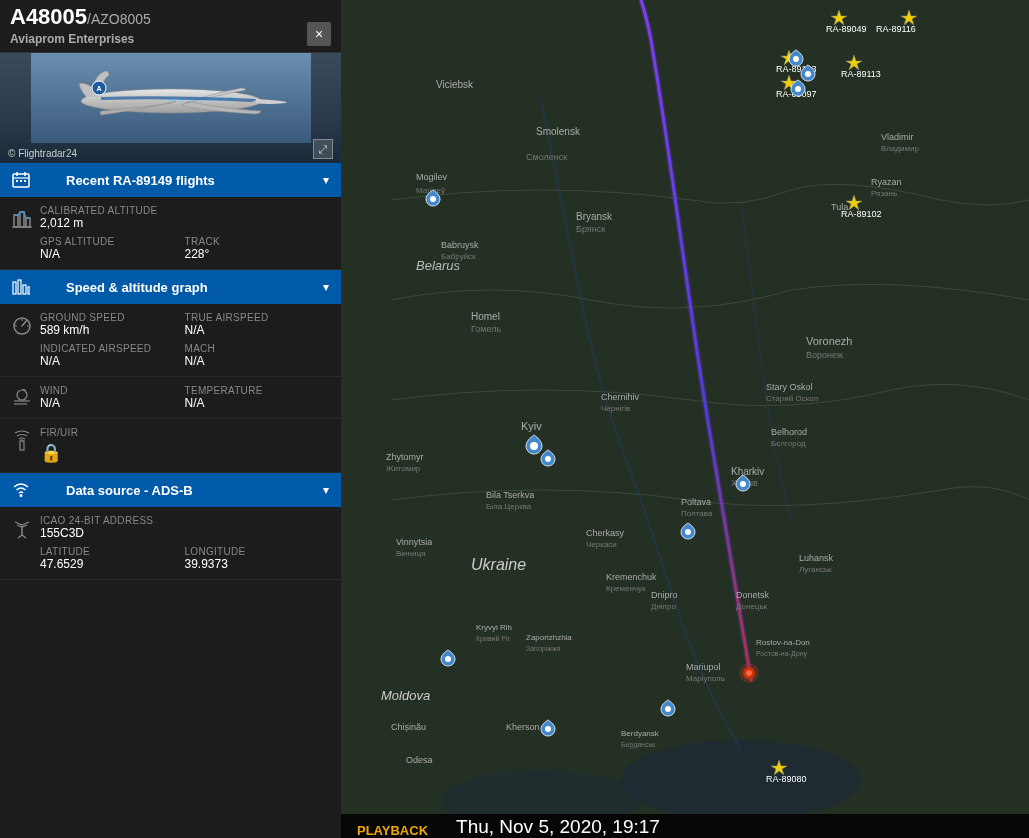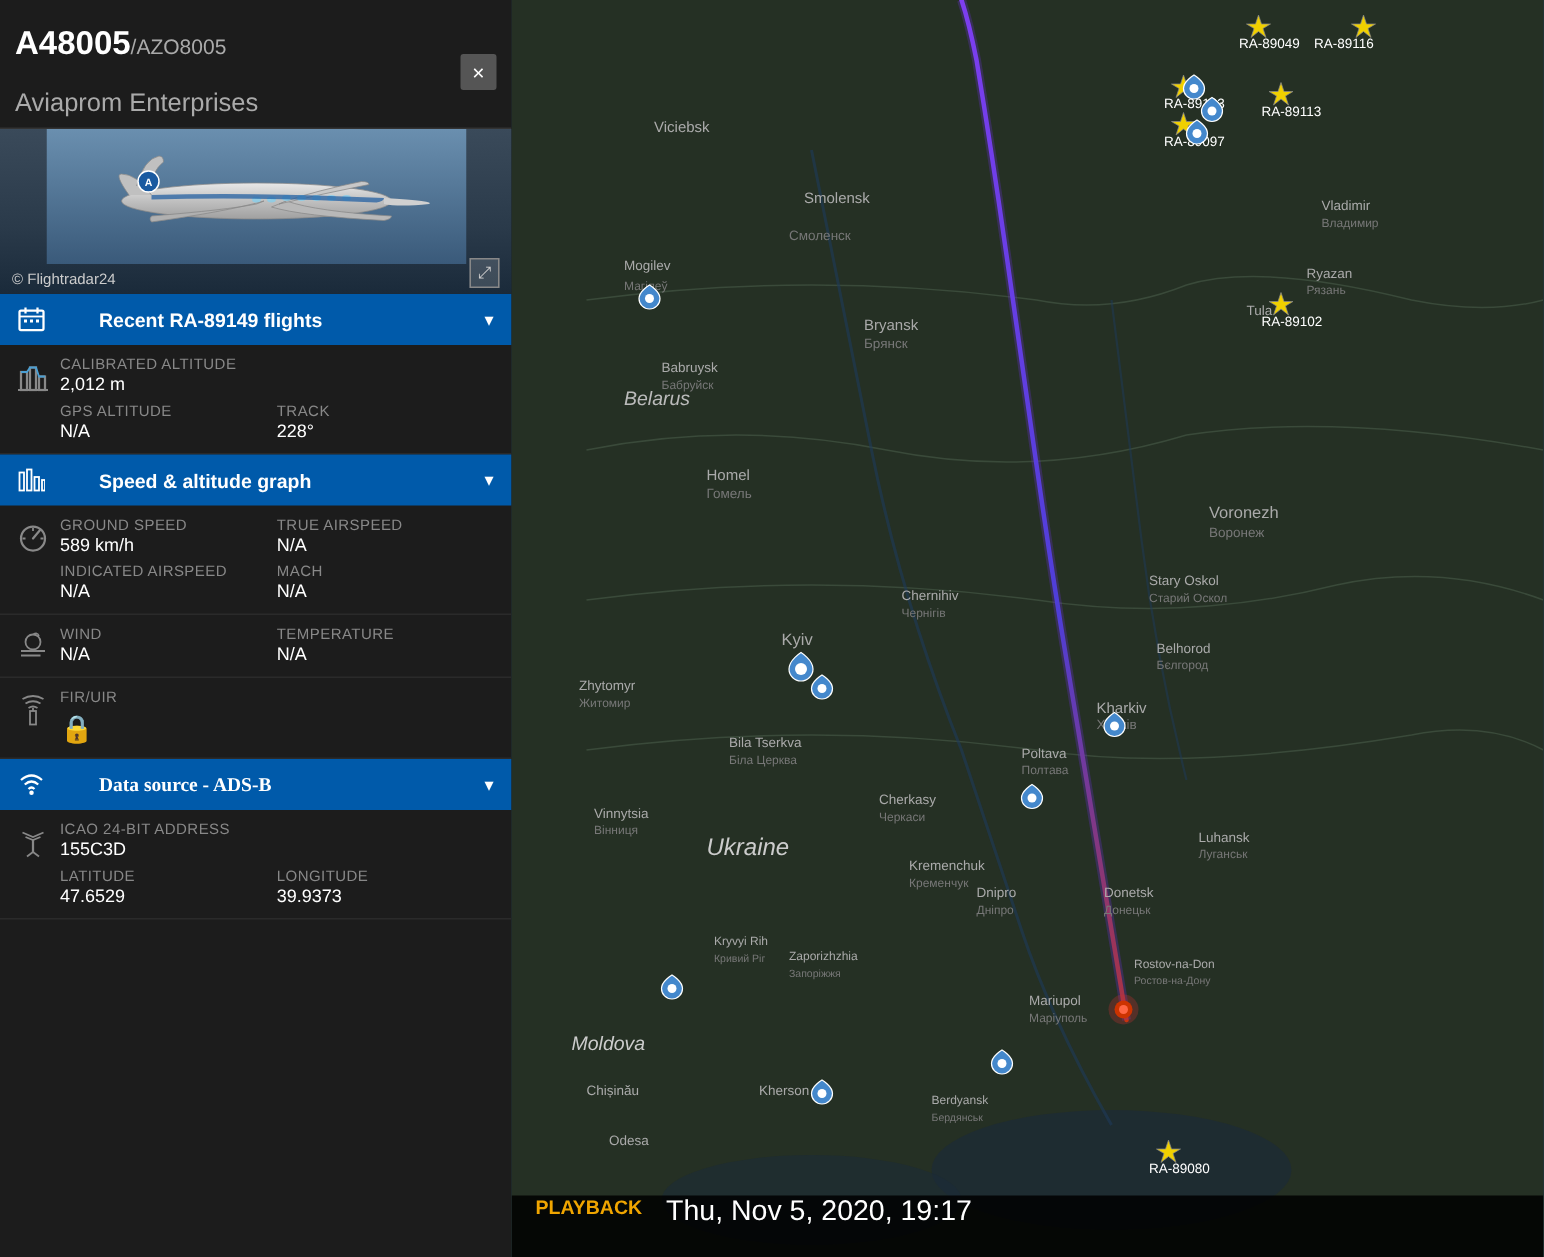--- a/index.html
+++ b/index.html
@@ -16,41 +16,42 @@
       flex-shrink: 0;
       overflow-y: auto;
       overflow-x: hidden;
       position: relative;
       z-index: 10;
     }
 
     
     .header {
       background: #1c1c1c;
-      padding: 16px 10px 6px 10px;
-      display: flex;
-      align-items: center;
+      padding: 4px 10px 6px 10px;
+      display: flex;
+      align-items: flex-end;
       justify-content: space-between;
       border-bottom: 1px solid #333;
     }
     .header-left {}
     .flight-id {
       font-size: 22px;
       font-weight: bold;
       color: #fff;
     }
     .flight-id .callsign {
       font-size: 14px;
       font-weight: normal;
       color: #aaa;
     }
     .airline {
-      font-size: 17px;
+      font-size: 12px;
       color: #aaa;
-      margin-top: 17px;
+      margin-top: 2px;
+      font-weight: bold;
     }
     .close-btn {
       width: 24px;
       height: 24px;
       background: #555;
       border: none;
       color: #fff;
       font-size: 14px;
       cursor: pointer;
       display: flex;
@@ -199,47 +200,46 @@
     }
 
     
     .datasource-header {
       background: #005aaa;
       display: flex;
       align-items: center;
       padding: 8px 12px;
       cursor: pointer;
       justify-content: space-between;
-      font-family: Liberation Serif, serif;
     }
 
     
     .map-area {
       flex: 1;
       position: relative;
       background: #2d4a3e;
       overflow: hidden;
     }
     .map-canvas {
       width: 100%;
       height: 100%;
     }
 
     
     .playback-bar {
       position: absolute;
       bottom: 0;
       left: 0;
       right: 0;
-      height: 41px;
+      height: 24px;
       background: rgba(0,0,0,0.85);
       display: flex;
-      align-items: flex-start;
+      align-items: flex-end;
       padding: 0 16px;
-      gap: 16px;
+      gap: 28px;
     }
     .playback-label {
       color: #f0a500;
       font-size: 13px;
       font-weight: bold;
     }
     .playback-time {
       color: #fff;
       font-size: 19px;
     }

